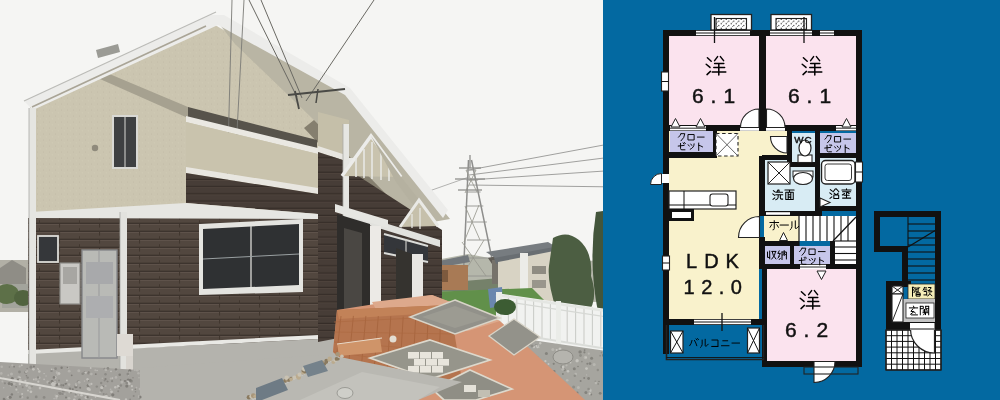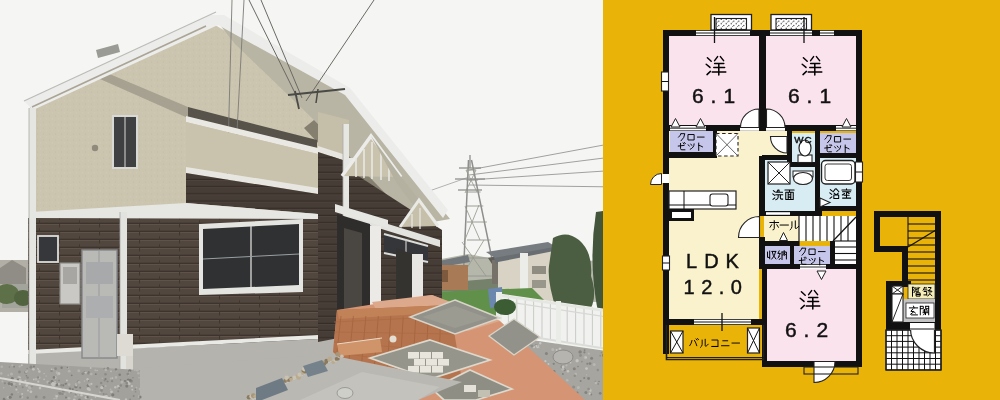--- a/index.html
+++ b/index.html
@@ -1,16 +1,16 @@
 <!DOCTYPE html>
 <html><head>
 <meta charset="utf-8">
 <style>
 html,body{margin:0;padding:0;background:#fff;}
-#stage{position:relative;width:1000px;height:400px;overflow:hidden;background:#eab308;}
+#stage{position:relative;width:1000px;height:400px;overflow:hidden;background:#0369a1;}
 </style>
 </head>
 <body>
 <div id="stage">
 <svg width="1000" height="400" viewBox="0 0 1000 400">
 <defs>
 <clipPath id="photoclip">
           <rect x="0" y="0" width="603" height="400"></rect>
         </clipPath>
 <pattern id="brick1" width="40" height="8" patternUnits="userSpaceOnUse">

